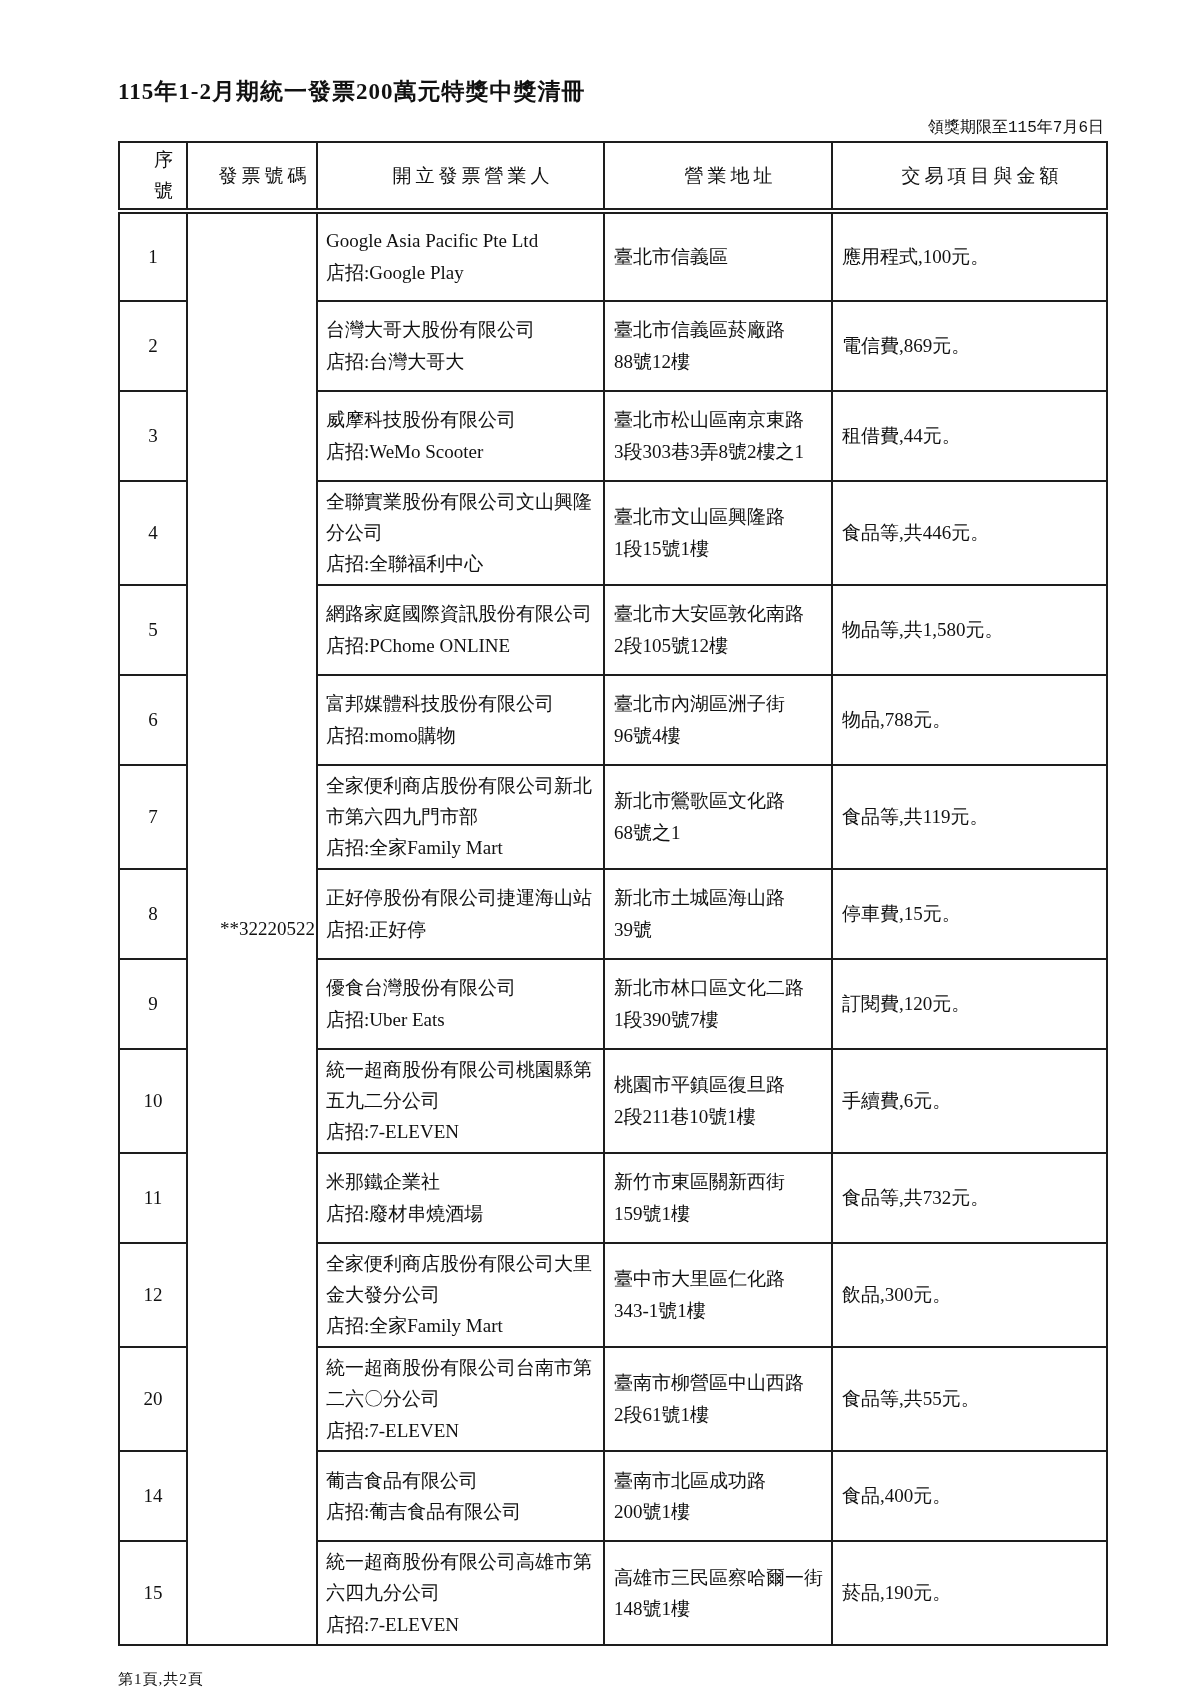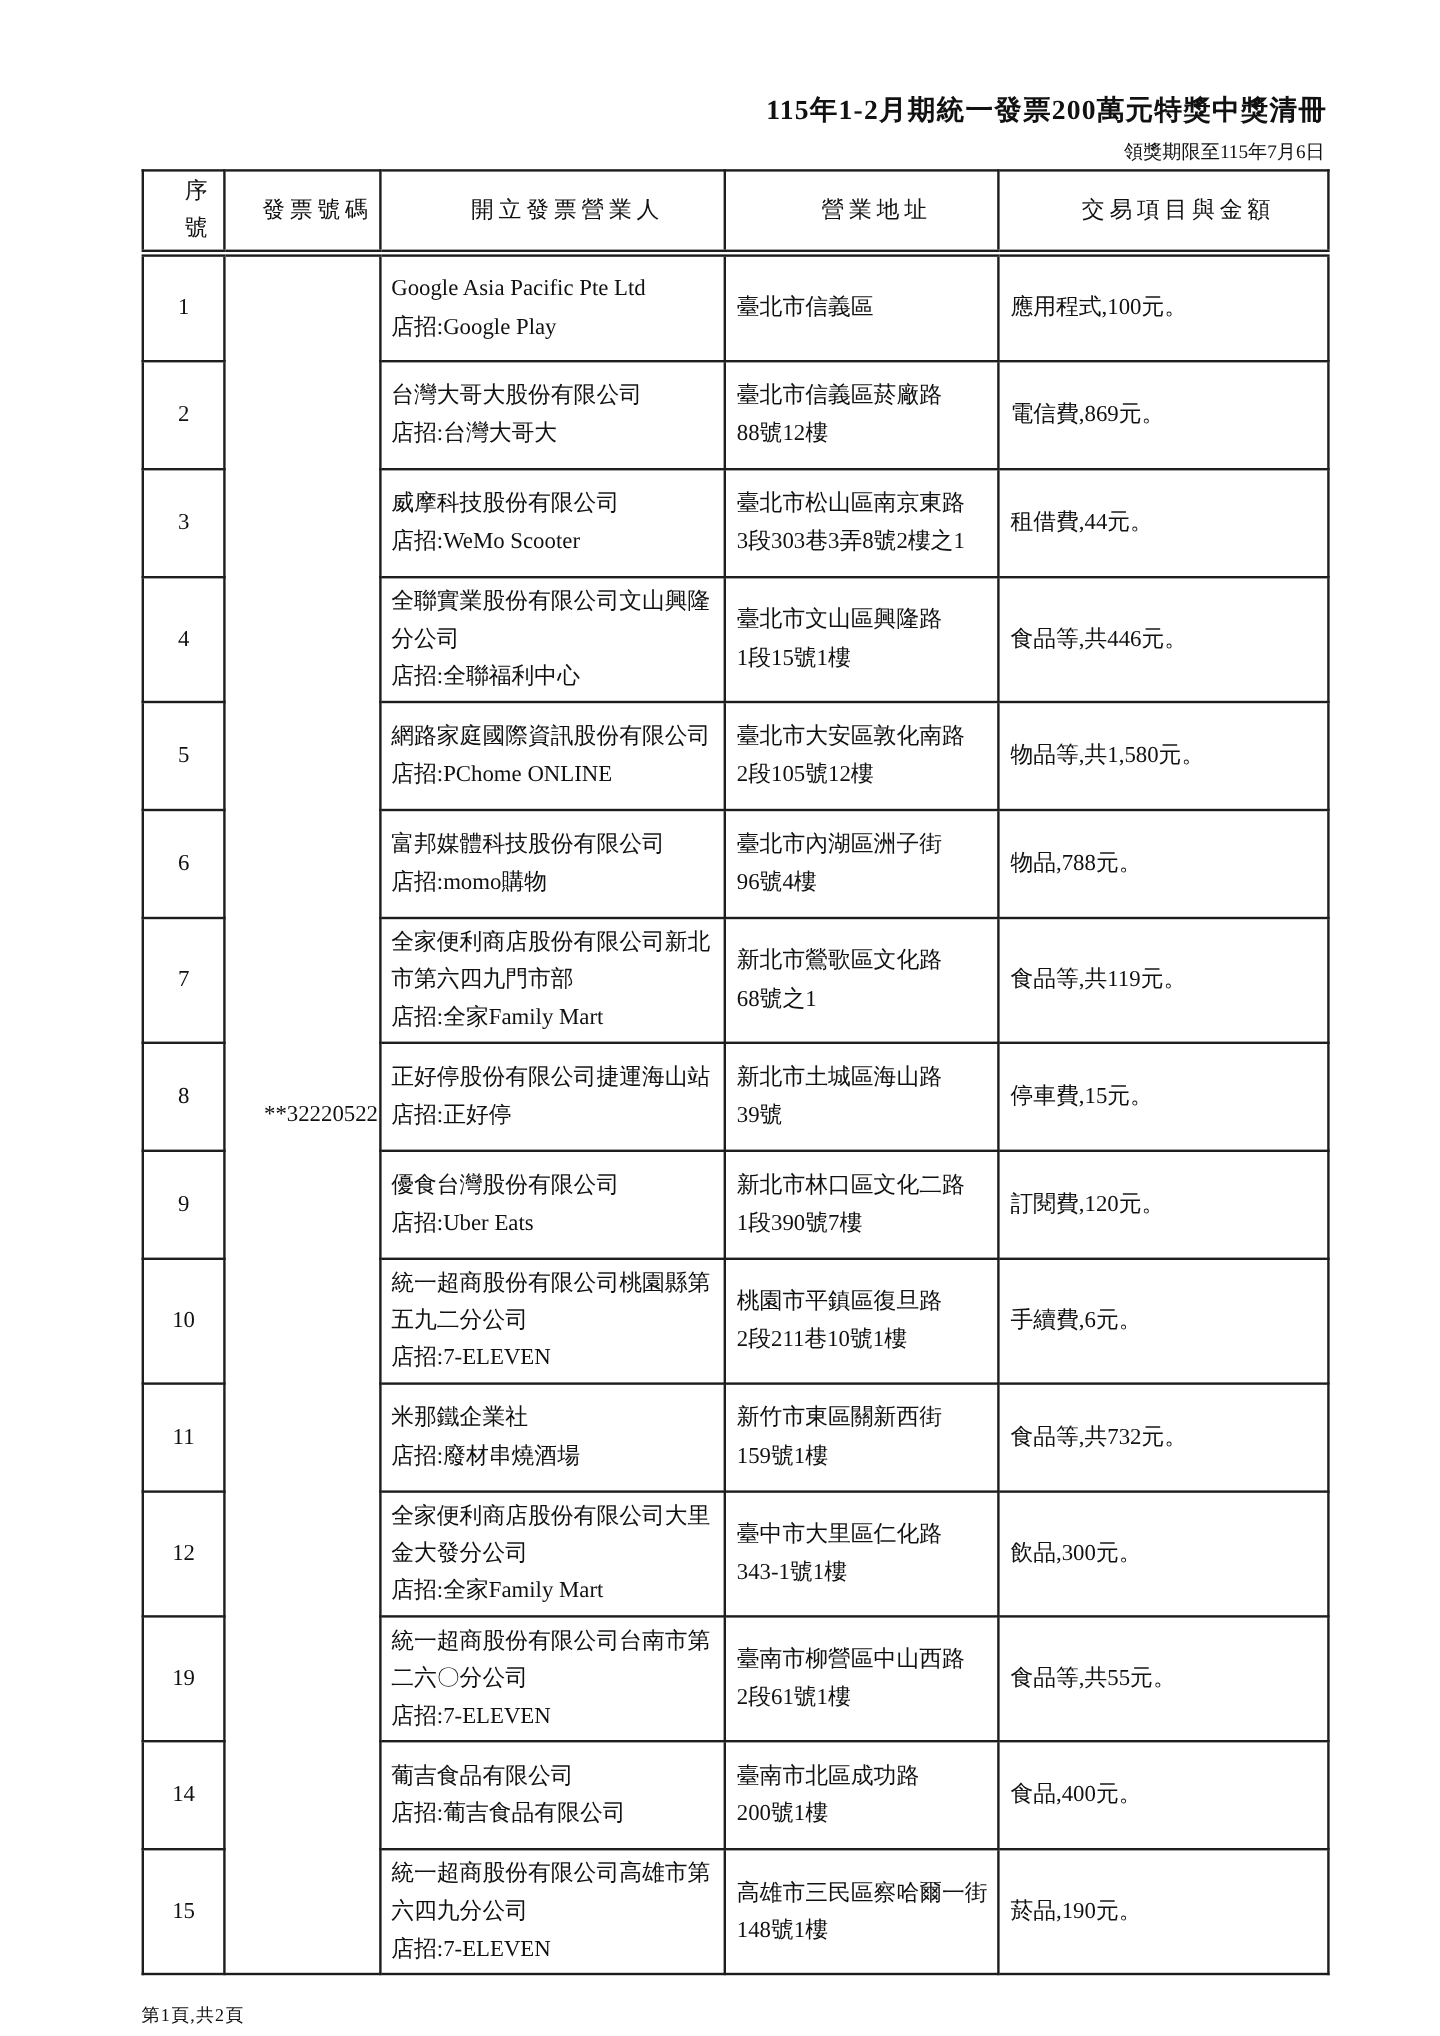--- a/index.html
+++ b/index.html
@@ -8,29 +8,30 @@
     background: #ffffff;
     font-family: "Liberation Serif", "DejaVu Serif", serif;
     color: #111111;
   }
   .page { width: 1200px; height: 1697px; overflow: hidden; }
   .content { width: 988px; margin-left: 118px; }
 
   .title {
     margin: 0;
     padding-top: 76px;
-    text-align: right;
+    text-align: left;
     font-size: 23px;
     font-weight: bold;
     letter-spacing: 1px;
   }
   .note {
     text-align: right;
     font-size: 16px;
     margin: 10px 2px 3px 0;
+    font-family: Liberation Mono, monospace;
   }
 
   table.tbl {
     border-collapse: collapse;
     width: 988px;
     table-layout: fixed;
   }
   .tbl th, .tbl td {
     border: 2px solid #1d1d1d;
     vertical-align: middle;
@@ -206,21 +207,21 @@
           <td class="c-biz">
             <div class="company">全家便利商店股份有限公司大里
 金大發分公司</div>
             <div class="shopsign">店招:全家Family Mart</div>
           </td>
           <td class="c-addr">臺中市大里區仁化路
 343-1號1樓</td>
           <td class="c-amt">飲品,300元。</td>
         </tr>
         <tr class="h3">
-          <td class="c-no">19</td>
+          <td class="c-no">20</td>
           <td class="c-biz">
             <div class="company">統一超商股份有限公司台南市第
 二六〇分公司</div>
             <div class="shopsign">店招:7-ELEVEN</div>
           </td>
           <td class="c-addr">臺南市柳營區中山西路
 2段61號1樓</td>
           <td class="c-amt">食品等,共55元。</td>
         </tr>
         <tr class="h2">

